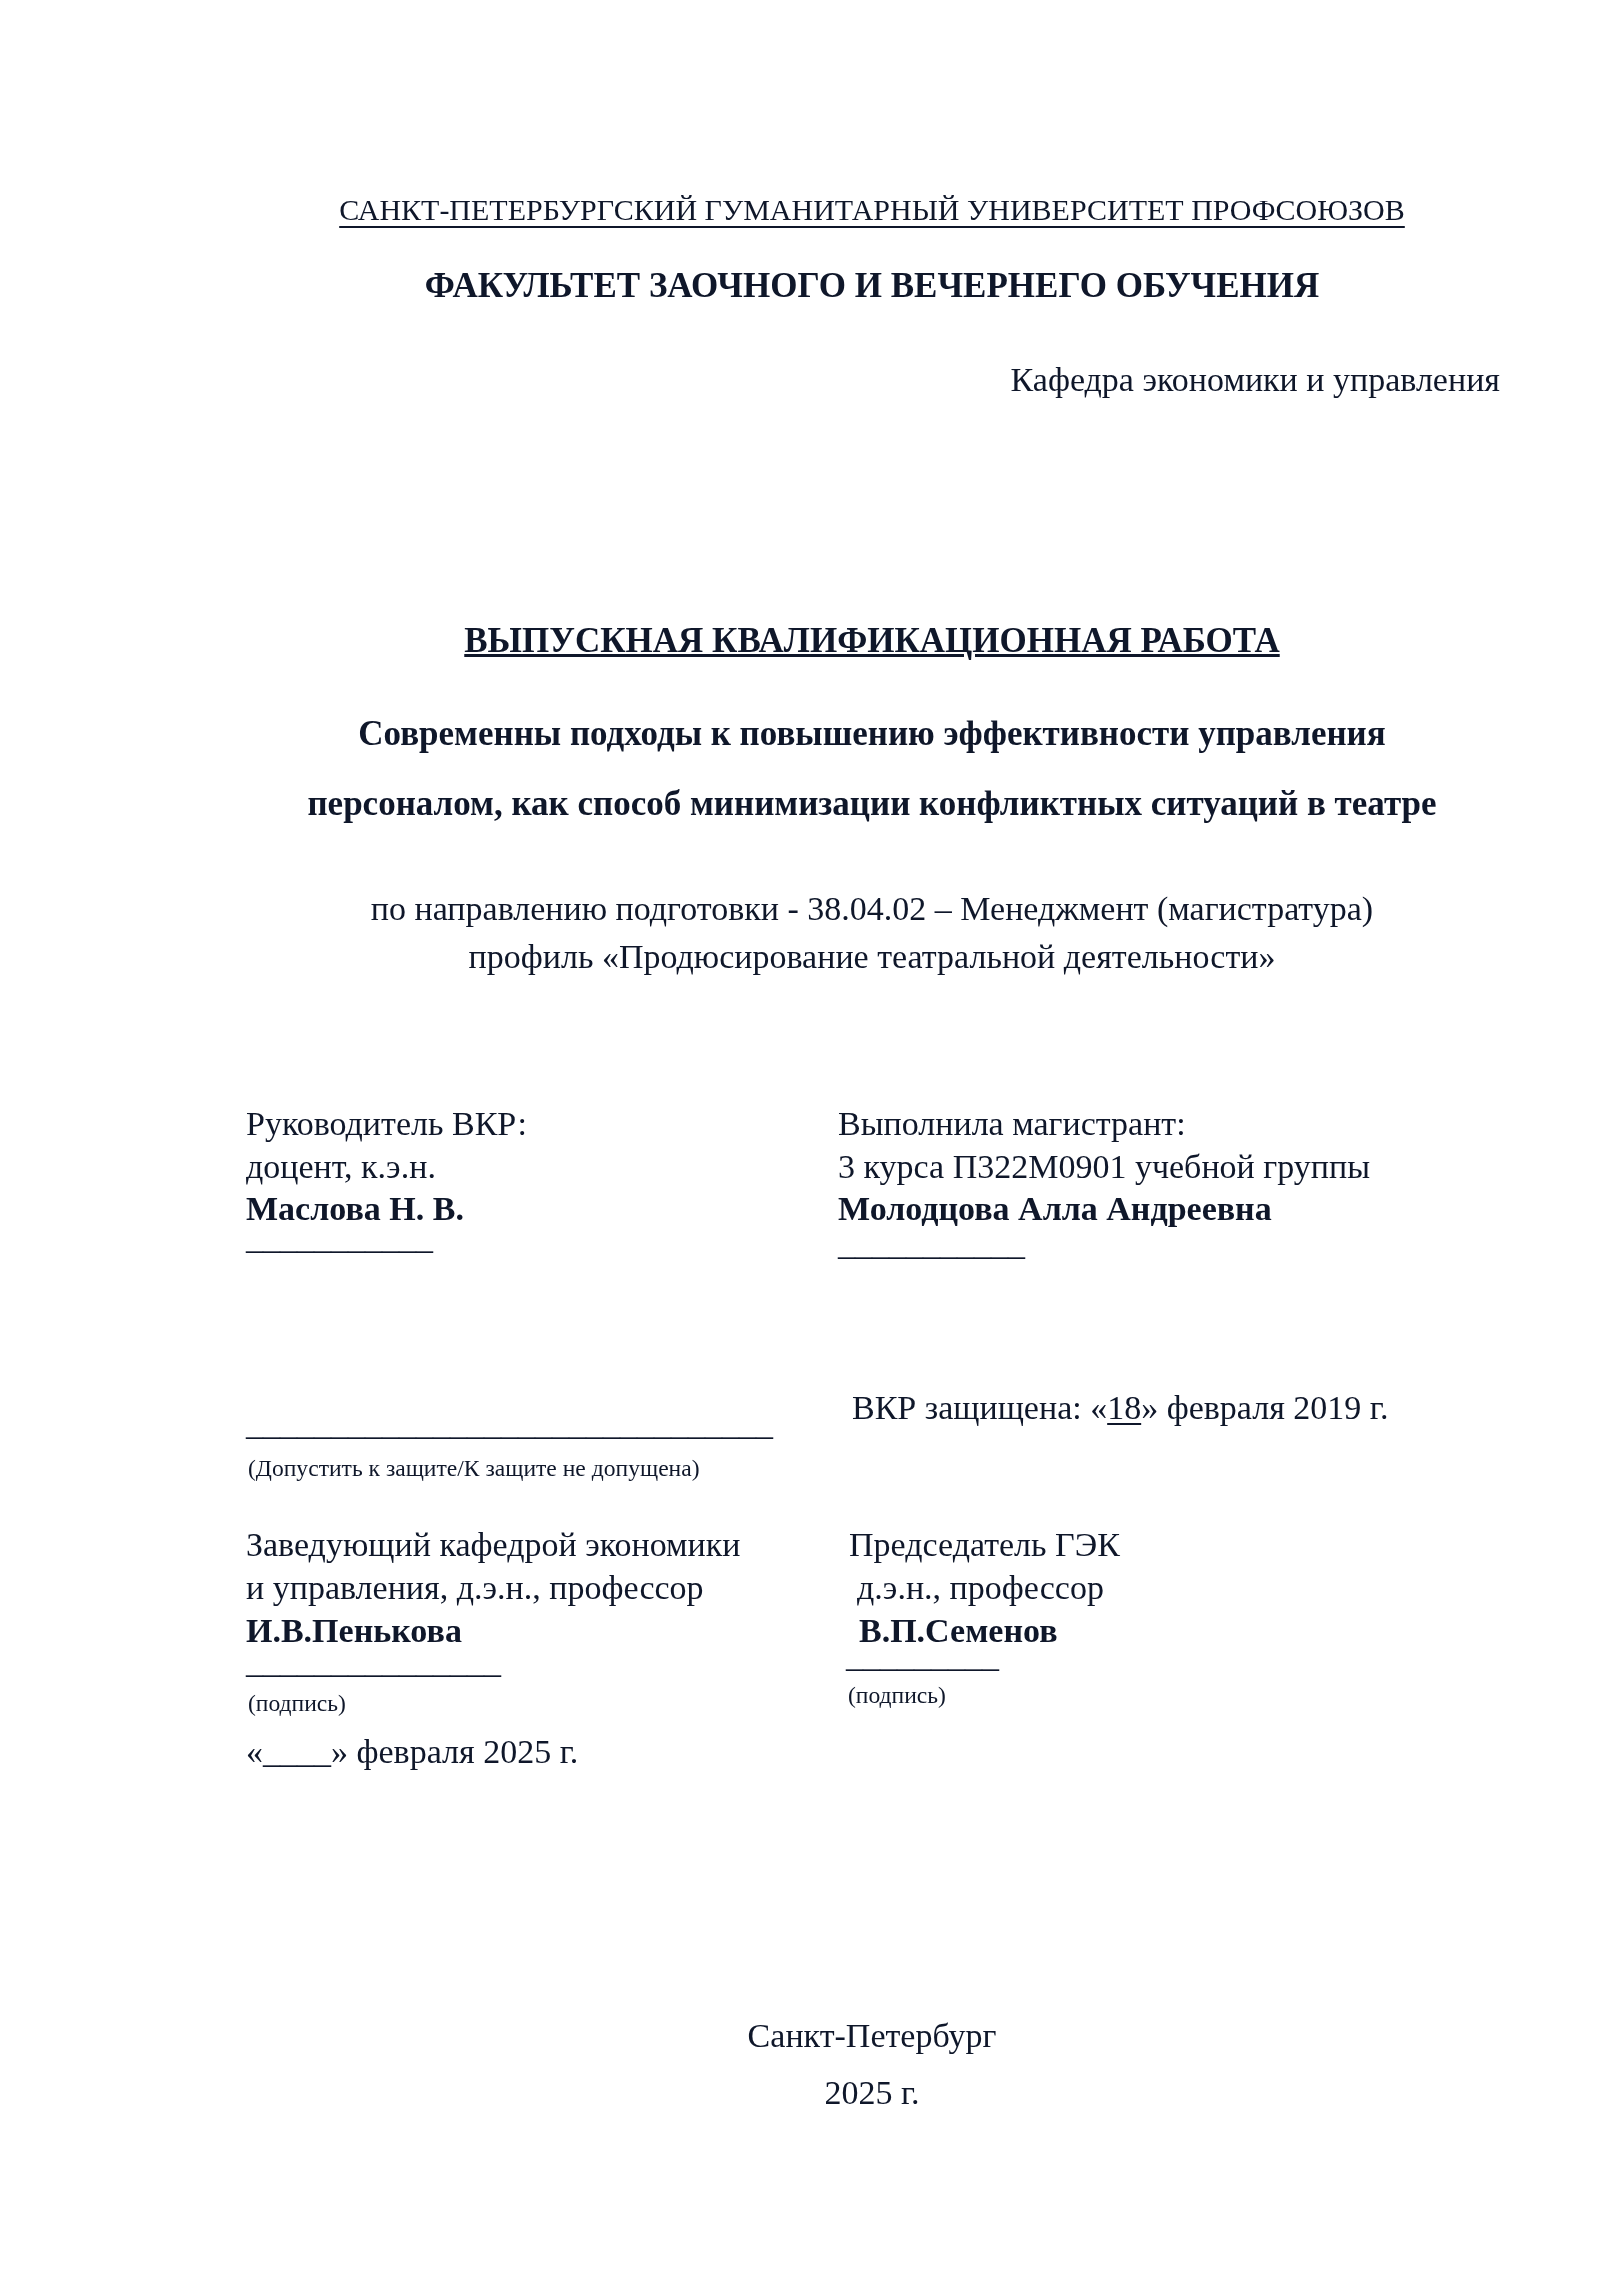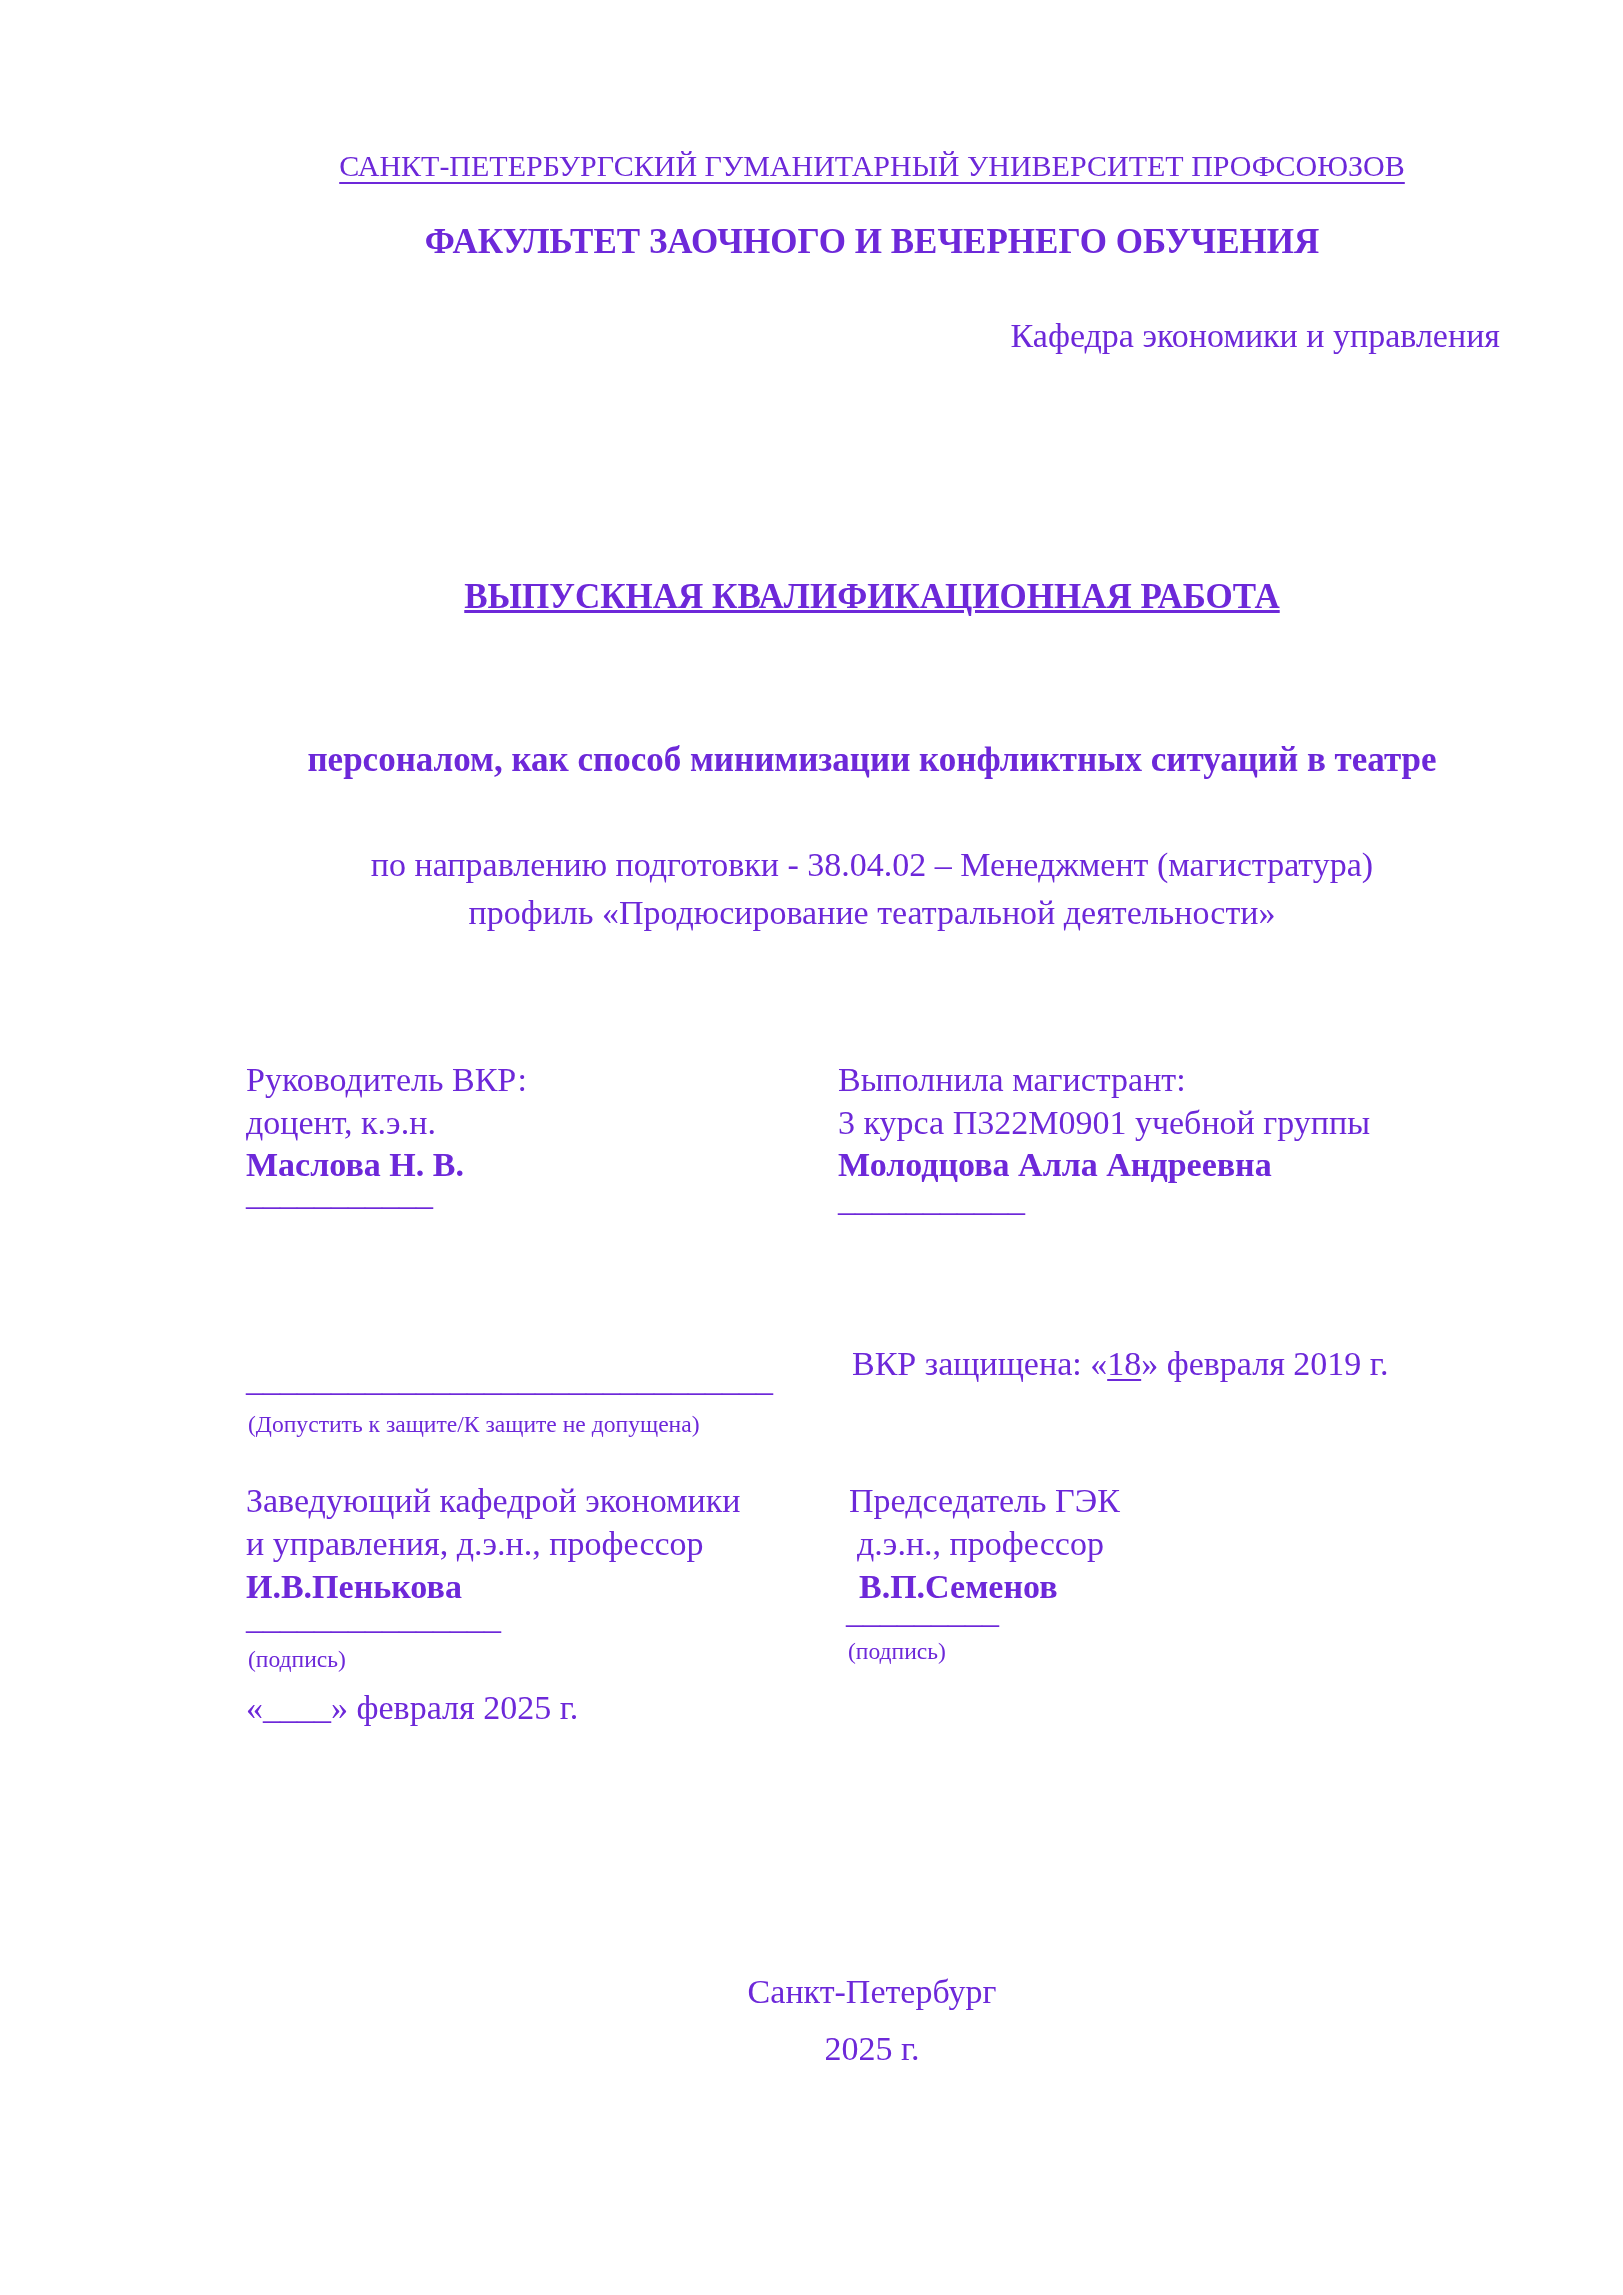--- a/index.html
+++ b/index.html
@@ -16,21 +16,22 @@
     background: #ffffff;
     color: #000000;
     font-family: "Liberation Serif", "DejaVu Serif", serif;
     overflow: hidden;
   }
   .t {
     position: absolute;
     white-space: nowrap;
     font-size: 34px;
     line-height: 1.15;
-    color: #6d28d9;
+    color: #0f172a;
+    margin-top: 44px;
   }
   .center {
     left: 236px;
     width: 1272px;
     text-align: center;
   }
   .right-align {
     left: 236px;
     width: 1264px;
     text-align: right;
@@ -57,20 +58,21 @@
 <div class="page">
 
   <div class="t center fs38 underlined" style="top:149px;">САНКТ-ПЕТЕРБУРГСКИЙ ГУМАНИТАРНЫЙ УНИВЕРСИТЕТ ПРОФСОЮЗОВ</div>
 
   <div class="t center fs44 bold" style="top:222px;">ФАКУЛЬТЕТ ЗАОЧНОГО И ВЕЧЕРНЕГО ОБУЧЕНИЯ</div>
 
   <div class="t right-align" style="top:316px;">Кафедра экономики и управления</div>
 
   <div class="t center fs45 bold" style="top:577px;text-decoration:underline;">ВЫПУСКНАЯ КВАЛИФИКАЦИОННАЯ РАБОТА</div>
 
+  <div class="t center fs44 bold" style="top:670px;">Современны подходы к повышению эффективности управления</div>
   <div class="t center fs44 bold" style="top:740px;">персоналом, как способ минимизации конфликтных ситуаций в театре</div>
 
   <div class="t center" style="top:845px;">по направлению подготовки - 38.04.02 – Менеджмент (магистратура)</div>
   <div class="t center" style="top:893px;">профиль «Продюсирование театральной деятельности»</div>
 
   <div class="t" style="top:1060px; left:246px;">Руководитель ВКР:</div>
   <div class="t" style="top:1103px; left:246px;">доцент, к.э.н.</div>
   <div class="t bold" style="top:1145px; left:246px;">Маслова Н. В.</div>
   <div class="t" style="top:1174px; left:246px;">___________</div>
 

